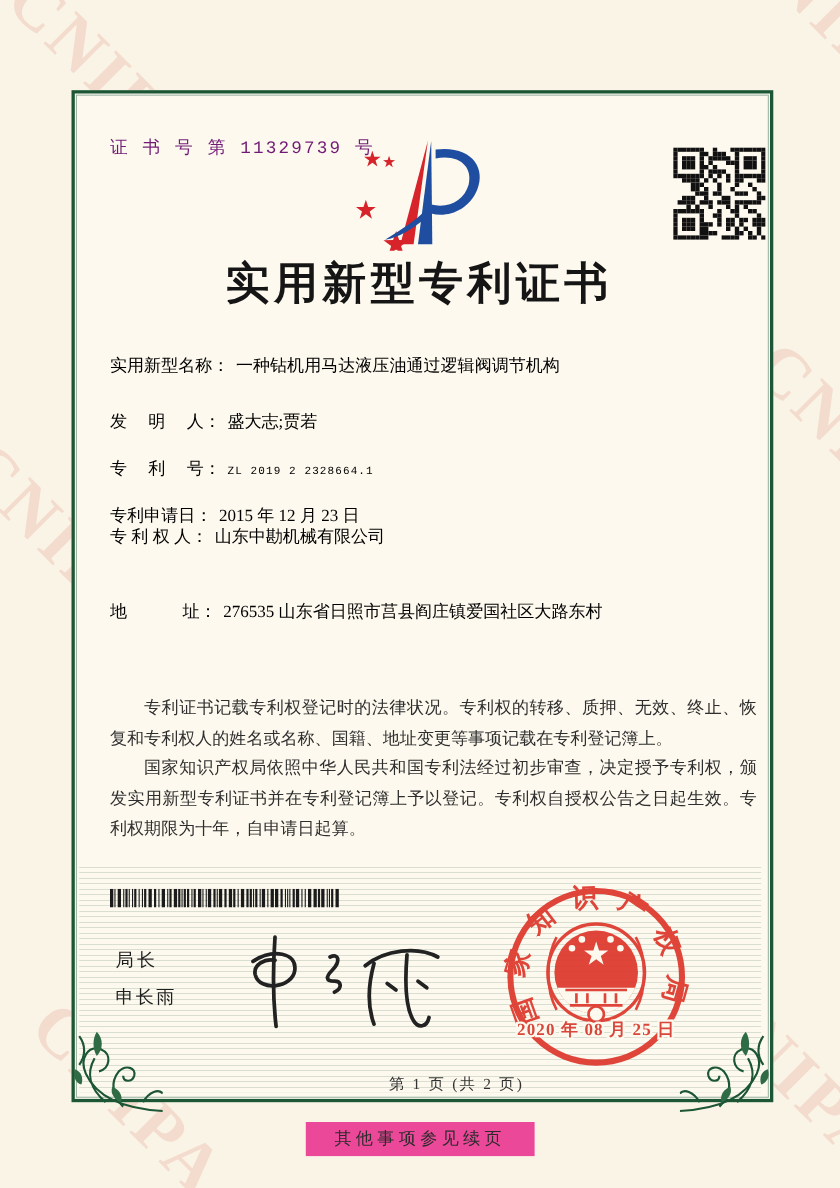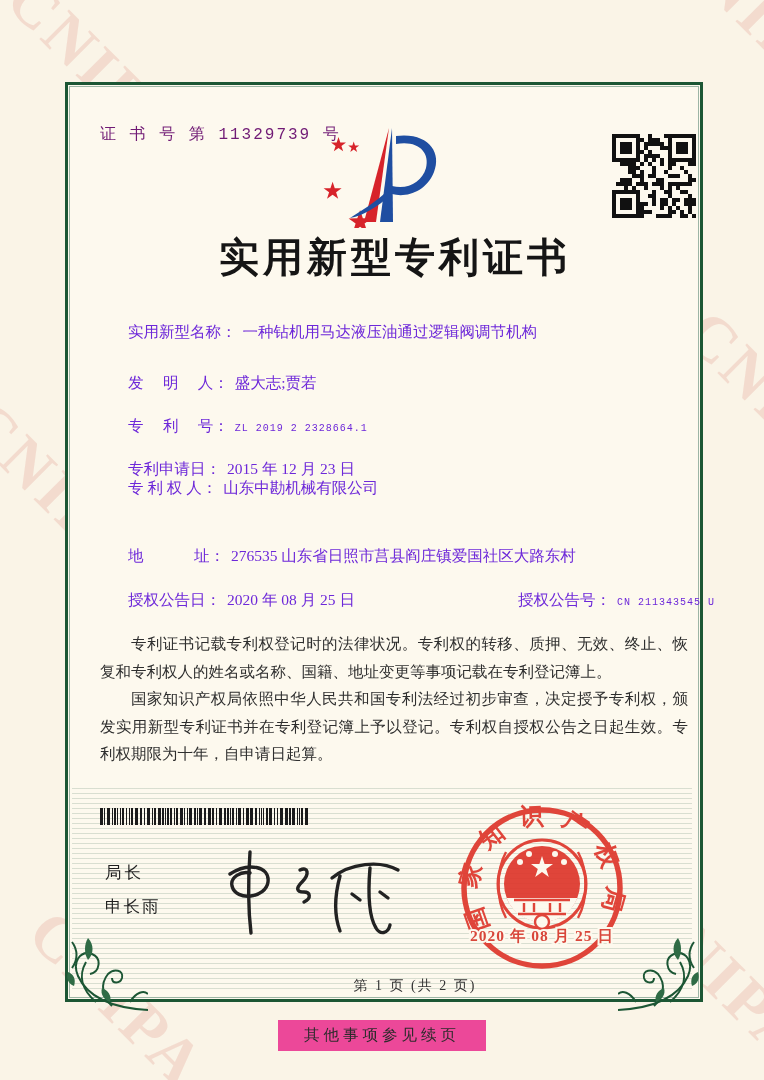--- a/index.html
+++ b/index.html
@@ -24,24 +24,24 @@
            rgba(122,152,132,0.28) 0px, rgba(122,152,132,0.28) 1px,
            rgba(122,152,132,0) 1px, rgba(122,152,132,0) 5px);}
 
   .content{position:absolute;inset:0;z-index:4;}
 
   .cert-no{position:absolute;left:100px;top:124px;font-size:16px;letter-spacing:2px;color:#701a75;font-family:Liberation Mono, monospace;}
   .qr{position:absolute;left:612px;top:134px;width:84px;height:84px;}
   .logo{position:absolute;left:316px;top:122px;width:140px;height:106px;}
 
   .title{position:absolute;left:65px;width:632px;top:230px;text-align:center;
-         font-size:40px;font-weight:bold;letter-spacing:4px;color:#151515;margin-left:14px;}
-
-  .field{position:absolute;left:100px;right:70px;font-size:15.5px;color:#6d28d9;
-         white-space:nowrap;margin-left:28px;}
+         font-size:40px;font-weight:bold;letter-spacing:4px;color:#151515;}
+
+  .field{position:absolute;left:100px;right:70px;font-size:15.5px;color:#000000;
+         white-space:nowrap;}
   .field .lbl{display:inline-block;}
   .field .val{margin-left:6px;}
   .mono{font-family:"Liberation Mono","DejaVu Sans Mono",monospace;font-size:10px;letter-spacing:1px;}
   .field2{position:absolute;left:390px;top:0;}
 
   .paras{position:absolute;left:100px;width:588px;top:630px;font-size:15.5px;
          line-height:27.5px;text-align:justify;color:#2e2e2e;}
   .paras p{margin:0;text-indent:2em;}
 
   .barcode{position:absolute;left:100px;top:808px;width:212px;height:17px;}
@@ -345,26 +345,20 @@
     </div>
     <div class="field" style="top:459px;">
       <span class="lbl">专利申请日：</span><span class="val">2015 年 12 月 23 日</span>
     </div>
     <div class="field" style="top:478px;">
       <span class="lbl">专 利 权 人：</span><span class="val">山东中勘机械有限公司</span>
     </div>
     <div class="field" style="top:546px;">
       <span class="lbl">地　　　 址：</span><span class="val">276535 山东省日照市莒县阎庄镇爱国社区大路东村</span>
     </div>
-    <div class="field" style="top:590px;">
-      <span class="lbl">授权公告日：</span><span class="val">2020 年 08 月 25 日</span>
-      <span class="field2">
-        <span class="lbl">授权公告号：</span><span class="val mono">CN 211343545 U</span>
-      </span>
-    </div>
 
     <div class="paras">
       <p>专利证书记载专利权登记时的法律状况。专利权的转移、质押、无效、终止、恢复和专利权人的姓名或名称、国籍、地址变更等事项记载在专利登记簿上。</p>
       <p>国家知识产权局依照中华人民共和国专利法经过初步审查，决定授予专利权，颁发实用新型专利证书并在专利登记簿上予以登记。专利权自授权公告之日起生效。专利权期限为十年，自申请日起算。</p>
     </div>
 
     <svg class="barcode" viewBox="0 0 212 17" preserveAspectRatio="none">
         <rect x="0" y="0" width="3" height="17" fill="#1b1b1b"></rect>
         <rect x="4" y="0" width="1" height="17" fill="#1b1b1b"></rect>
         <rect x="7" y="0" width="3" height="17" fill="#1b1b1b"></rect>

